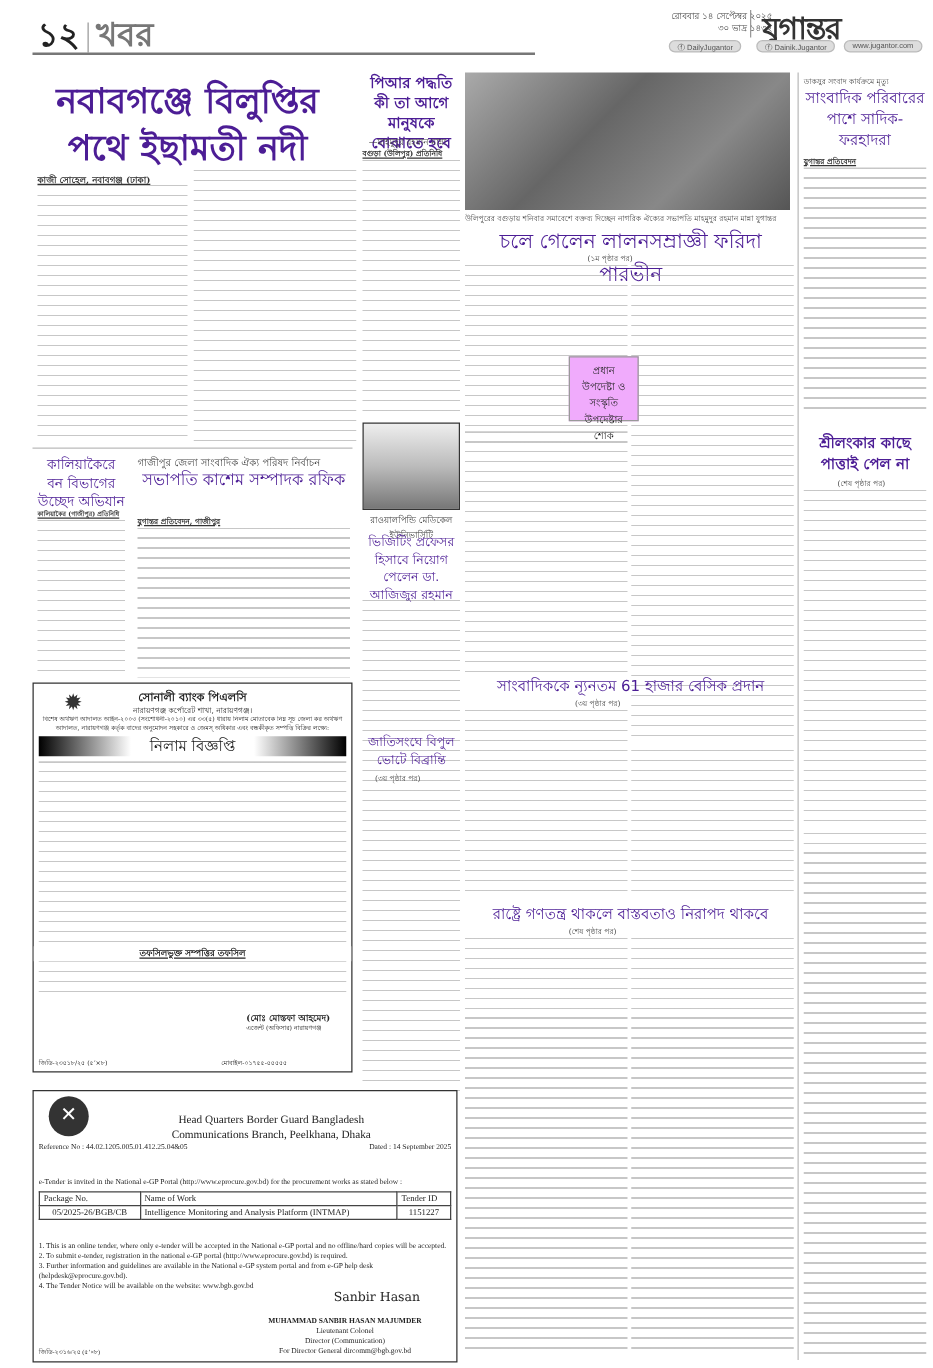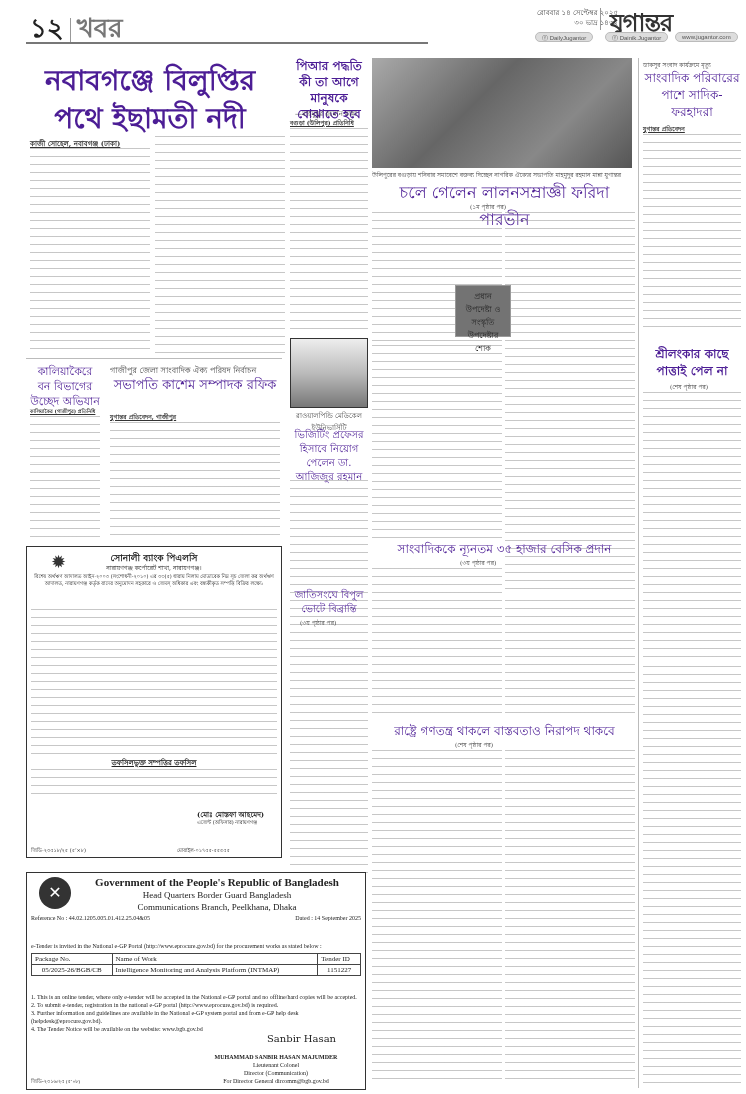--- a/index.html
+++ b/index.html
@@ -23,21 +23,21 @@
   .caption { font-size: 6px; color: #444; }
   .box { border: 1px solid #333; }
   .vrule { width: 1px; background: #bbb; }
   .hrule { height: 1px; background: #bbb; }
   .notice-title { font-size: 18px; font-weight: bold; text-align: center; color: #111; }
   .tender-table { border-collapse: collapse; font-family: "Liberation Serif", serif; font-size: 7px; width: 100%; }
   .tender-table th, .tender-table td { border: 1px solid #444; padding: 1px 3px; }
   .tender-table th { font-weight: normal; text-align: left; }
   .tender-table td.c { text-align: center; }
   .en { font-family: "Liberation Serif", serif; color: #222; }
-  .quote-box { background: #737373; border: 1px solid #999; text-align: center; font-size: 11px; color: #222; padding: 4px; }
+  .quote-box { background: #f0abfc; border: 1px solid #999; text-align: center; font-size: 11px; color: #222; padding: 4px; }
 </style>
 </head>
 <body>
 
 <div class="abs masthead-left">
   <span class="page-num">১২</span>
   <span class="masthead-sep"></span>
   <span class="section-name">খবর</span>
 </div>
 <div class="abs top-rule"></div>
@@ -94,45 +94,45 @@
 <div class="abs caption" style="left:110px; top:364px; font-size:8px;">গাজীপুর জেলা সাংবাদিক ঐক্য পরিষদ নির্বাচন</div>
 <div class="abs headline" style="left:110px; top:376px; width:170px; font-size:13px; line-height:18px; font-weight:normal;">সভাপতি কাশেম সম্পাদক রফিক</div>
 <div class="abs byline" style="left:110px; top:412px; font-size:6px;">যুগান্তর প্রতিবেদন, গাজীপুর</div>
 <div class="abs body-text filler" style="left:110px; top:422px; width:170px; height:120px;"></div>
 
 <div class="abs box" style="left:26px; top:546px; width:256px; height:312px;">
   <div class="abs" style="left:24px; top:4px; font-size:18px; color:#333;">✹</div>
   <div class="abs" style="left:0; top:4px; width:254px; text-align:center; font-size:9px; font-weight:bold;">সোনালী ব্যাংক পিএলসি</div>
   <div class="abs" style="left:0; top:16px; width:254px; text-align:center; font-size:6px;">নারায়ণগঞ্জ কর্পোরেট শাখা, নারায়ণগঞ্জ।</div>
   <div class="abs" style="left:4px; top:26px; width:246px; font-size:5px; line-height:7px; text-align:center; height:14px; overflow:hidden;">বিশেষ অর্থঋণ আদালত আইন-২০০৩ (সংশোধনী-২০১০) এর ৩৩(৫) ধারায় নিলাম মোতাবেক নিম্ন সূচ জেলা কর অর্থঋণ আদালত, নারায়ণগঞ্জ কর্তৃক বাদের অনুমোদন সহকারে ও জেমস্ অধিকার এবং বন্ধকীকৃত সম্পত্তি বিক্রির লক্ষ্যে:</div>
+  <div class="abs" style="left:4px; top:42px; width:246px; height:16px; background:linear-gradient(to right,#000,#fff 30%,#fff 70%,#000); text-align:center; font-size:12px; line-height:16px;">নিলাম বিজ্ঞপ্তি</div>
   <div class="abs body-text filler" style="left:4px; top:62px; width:246px; height:190px;"></div>
   <div class="abs" style="left:0; top:210px; width:254px; text-align:center; font-size:7px; font-weight:bold; text-decoration:underline; background:#fff;">তফসিলভুক্ত সম্পত্তির তফসিল</div>
   <div class="abs" style="left:170px; top:262px; font-size:7px; font-weight:bold;">(মোঃ মোস্তফা আহমেদ)</div>
   <div class="abs" style="left:170px; top:272px; font-size:5px;">এজেন্ট (অফিসার) নারায়ণগঞ্জ</div>
   <div class="abs" style="left:4px; top:300px; font-size:5px;">জিডি-২৩৫১৮/২৫ (৫’×৮)</div>
   <div class="abs" style="left:150px; top:300px; font-size:5px;">মোবাইল-০১৭৫৫-৫৫৫৫৫</div>
 </div>
 
 <div class="abs headline" style="left:290px; top:588px; width:78px; font-size:10px; line-height:14px; font-weight:normal;">জাতিসংঘে বিপুল ভোটে বিব্রান্তি</div>
 <div class="abs caption" style="left:300px; top:618px;">(৩য় পৃষ্ঠার পর)</div>
 
-<div class="abs headline" style="left:372px; top:540px; width:265px; font-size:12px; font-weight:normal;">সাংবাদিককে ন্যূনতম ৩৫ হাজার বেসিক প্রদান</div>
+<div class="abs headline" style="left:372px; top:540px; width:265px; font-size:12px; font-weight:normal;">সাংবাদিককে ন্যূনতম 61 হাজার বেসিক প্রদান</div>
 <div class="abs caption" style="left:460px; top:558px;">(৩য় পৃষ্ঠার পর)</div>
 <div class="abs body-text filler" style="left:372px; top:568px; width:130px; height:150px;"></div>
 <div class="abs body-text filler" style="left:505px; top:600px; width:130px; height:118px;"></div>
 
 <div class="abs headline" style="left:372px; top:722px; width:265px; font-size:12px; font-weight:normal;">রাষ্ট্রে গণতন্ত্র থাকলে বাস্তবতাও নিরাপদ থাকবে</div>
 <div class="abs caption" style="left:455px; top:740px;">(শেষ পৃষ্ঠার পর)</div>
 <div class="abs body-text filler" style="left:372px; top:750px; width:130px; height:335px;"></div>
 <div class="abs body-text filler" style="left:505px; top:750px; width:130px; height:335px;"></div>
 <div class="abs body-text filler" style="left:643px; top:666px; width:98px; height:420px;"></div>
 
 <div class="abs box en" style="left:26px; top:872px; width:340px; height:218px; border-width:1.5px;">
   <div class="abs" style="left:12px; top:4px; width:32px; height:32px; border-radius:50%; background:#333; color:#fff; text-align:center; line-height:32px; font-size:16px;">✕</div>
-  <div class="abs" style="left:40px; top:3px; width:300px; text-align:center; font-size:11px; font-weight:bold;">Government of the People's Republic of Bangladesh</div>
   <div class="abs" style="left:40px; top:17px; width:300px; text-align:center; font-size:9px;">Head Quarters Border Guard Bangladesh</div>
   <div class="abs" style="left:40px; top:29px; width:300px; text-align:center; font-size:9px;">Communications Branch, Peelkhana, Dhaka</div>
   <div class="abs" style="left:4px; top:42px; font-size:6px;">Reference No : 44.02.1205.005.01.412.25.04&amp;05</div>
   <div class="abs" style="right:4px; top:42px; font-size:6px;">Dated : 14 September 2025</div>
   <div class="abs" style="left:4px; top:70px; width:330px; font-size:6px;">e-Tender is invited in the National e-GP Portal (http://www.eprocure.gov.bd) for the procurement works as stated below :</div>
   <div class="abs" style="left:4px; top:80px; width:330px;">
     <table class="tender-table">
       <thead>
         <tr>
           <th>Package No.</th>

